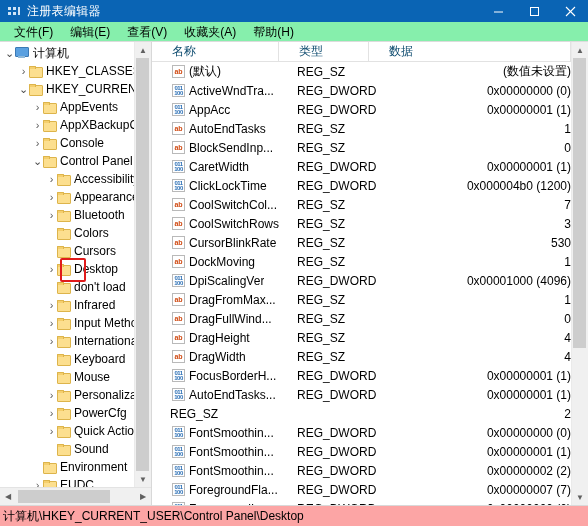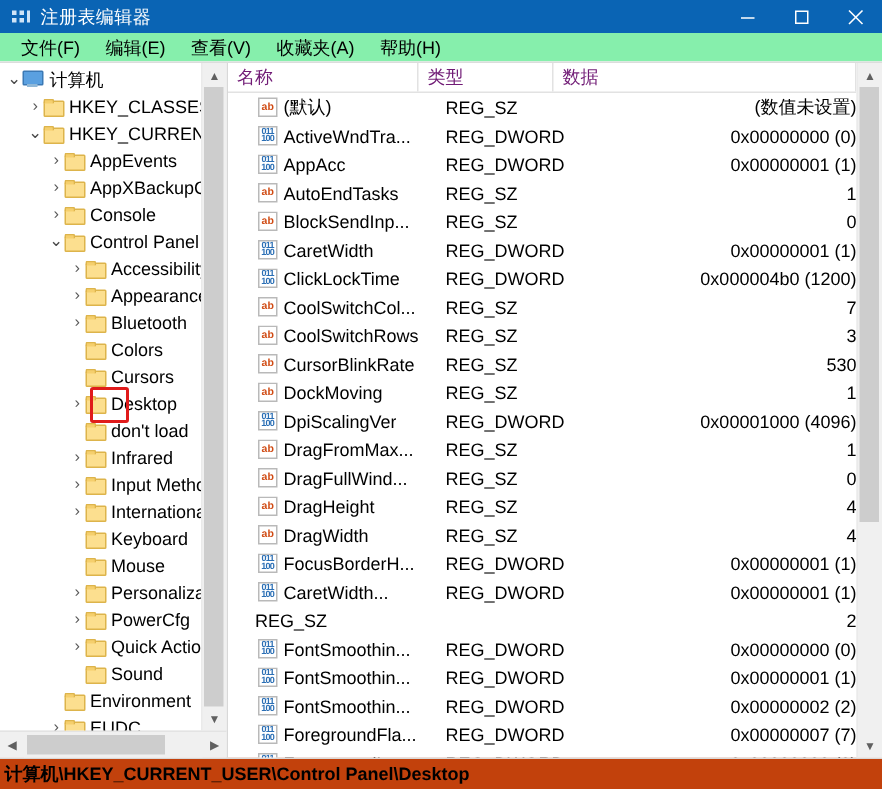--- a/index.html
+++ b/index.html
@@ -65,39 +65,39 @@
   .vsb{width:16px;flex:0 0 16px;background:#f0f0f0;display:flex;flex-direction:column;border-left:1px solid #eaeaea;}
   .vsb-arrow{height:16px;flex:0 0 16px;display:flex;align-items:center;justify-content:center;font-size:8px;color:#606060;}
   .vsb-track{flex:1 1 auto;position:relative;background:#f0f0f0;}
   .vsb-thumb{position:absolute;left:1px;width:13px;background:#cdcdcd;}
 
   
   .listpane{flex:1 1 auto;display:flex;flex-direction:column;min-width:0;background:#fff;position:relative;}
   .listclip{flex:1 1 auto;display:flex;min-height:0;}
   .listinner{flex:1 1 auto;min-width:0;overflow:hidden;}
   .lheader{height:19px;display:flex;background:#fff;border-bottom:1px solid #e2e2e2;flex:0 0 auto;}
-  .lh{font-size:12px;color:#701a75;line-height:19px;padding-left:6px;border-right:1px solid #e2e2e2;box-sizing:border-box;overflow:hidden;white-space:nowrap;}
+  .lh{font-size:12px;color:#0c4a6e;line-height:19px;padding-left:20px;border-right:1px solid #e2e2e2;box-sizing:border-box;overflow:hidden;white-space:nowrap;}
   .lh.c1{width:127px;flex:0 0 127px;}
   .lh.c2{width:90px;flex:0 0 90px;}
   .lh.c3{flex:1 1 auto;}
   .lrow{height:19px;display:flex;align-items:center;white-space:nowrap;padding-left:16px;}
   .c-name{width:127px;flex:0 0 127px;display:flex;align-items:center;overflow:hidden;padding-left:4px;box-sizing:border-box;}
   .c-type{width:90px;flex:0 0 90px;overflow:hidden;font-size:12px;padding-left:2px;box-sizing:border-box;}
   .c-data{flex:1 1 auto;overflow:hidden;font-size:12px;padding-left:2px;box-sizing:border-box;text-align:right;}
   .vname{font-size:12px;color:#000;overflow:hidden;text-overflow:clip;white-space:nowrap;}
 
   .vicon{width:13px;height:13px;flex:0 0 13px;margin-right:4px;position:relative;box-sizing:border-box;
          border:1px solid #b9b9b9;background:#fff;font-size:7px;line-height:11px;text-align:center;
          font-family:"Liberation Sans",sans-serif;overflow:hidden;}
   .vicon.sz{color:#d04a12;font-weight:bold;}
   .vicon.dw{color:#2b6fb5;font-weight:bold;letter-spacing:-0.5px;font-size:6px;line-height:5px;padding-top:1px;}
   .vicon.dw span{display:block;}
 
   
-  .statusbar{height:20px;flex:0 0 auto;background:#c2410c;border-top:1px solid #d9d9d9;display:flex;align-items:center;font-weight:bold;}
+  .statusbar{height:20px;flex:0 0 auto;background:#fca5a5;border-top:1px solid #d9d9d9;display:flex;align-items:center;}
   .status-text{font-size:12px;color:#000;padding-left:3px;white-space:nowrap;}
 </style>
 </head>
 <body>
 
 <div class="window">
 
   <div class="titlebar">
     <span class="title-icon">
       <i></i>
@@ -448,21 +448,21 @@
                 </div>
                 <div class="c-type">REG_DWORD</div>
                 <div class="c-data">0x00000001 (1)</div>
               </div>
               <div class="lrow">
                 <div class="c-name">
                   <span class="vicon dw">
                     <span>011</span>
                     <span>100</span>
                   </span>
-                  <span class="vname">CaretWidth...</span>
+                  <span class="vname">AutoEndTasks...</span>
                 </div>
                 <div class="c-type">REG_DWORD</div>
                 <div class="c-data">0x00000001 (1)</div>
               </div>
               <div class="lrow">
                 <div class="c-type">REG_SZ</div>
                 <div class="c-data">2</div>
               </div>
               <div class="lrow">
                 <div class="c-name">

